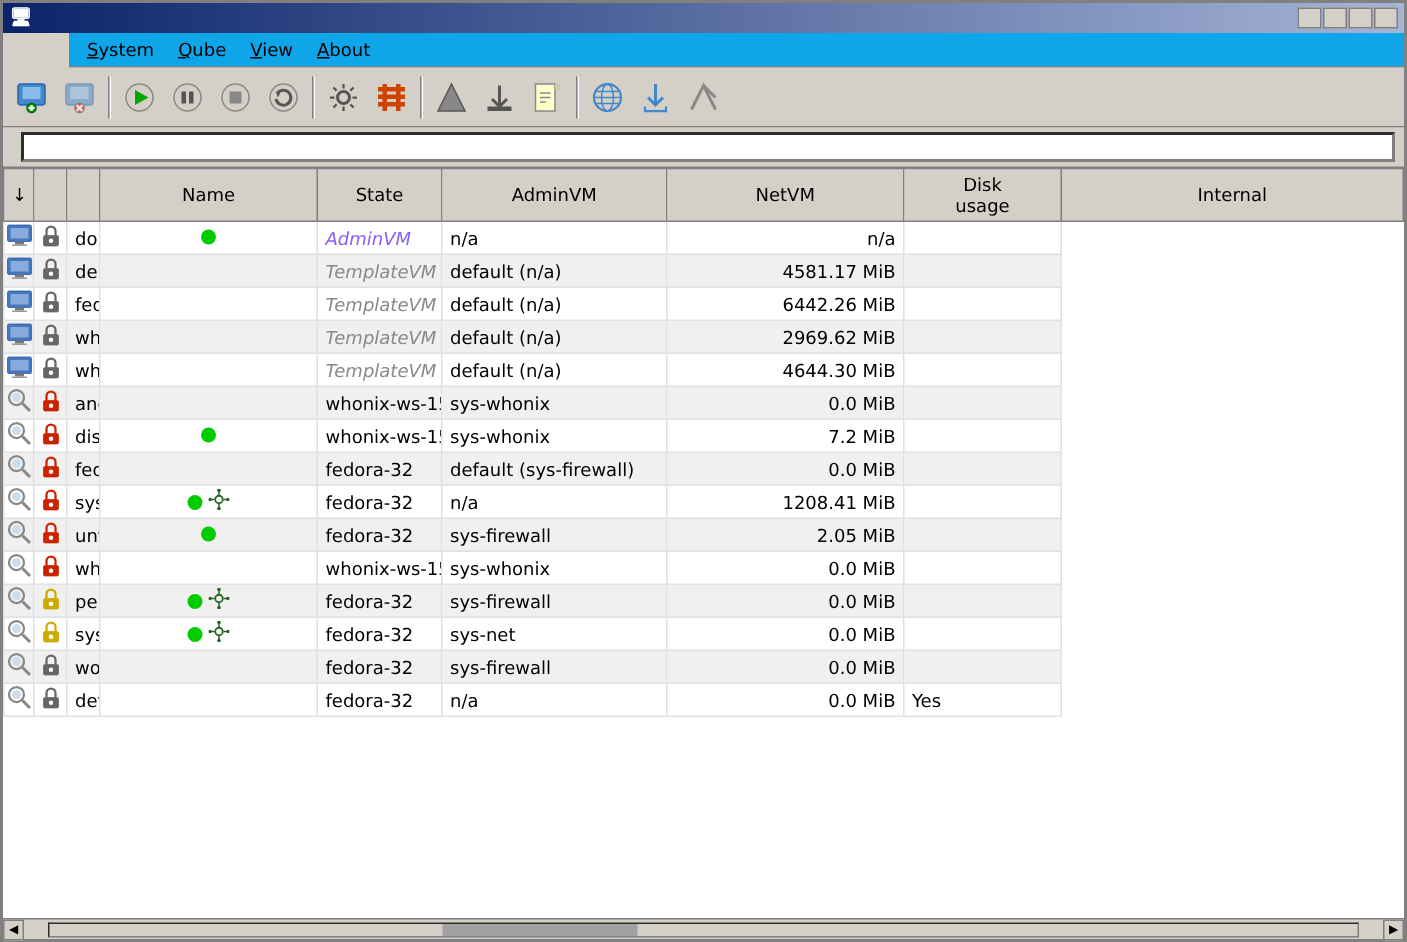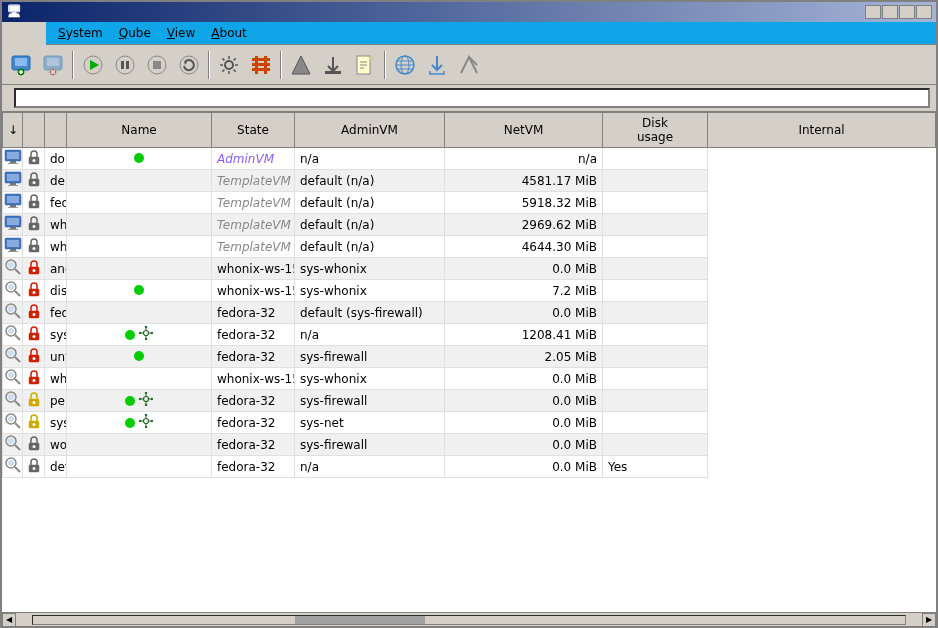--- a/index.html
+++ b/index.html
@@ -403,21 +403,21 @@
   </svg></td>
             <td class="col-icon2"><svg width="14" height="16" viewBox="0 0 14 16">
     <rect x="2" y="8" width="10" height="7" rx="1" fill="#666666" stroke="#666666" stroke-width="0.5"></rect>
     <path d="M4,8 L4,5 A3,3 0 0,1 10,5 L10,8" fill="none" stroke="#666666" stroke-width="1.5"></path>
     <circle cx="7" cy="11.5" r="1.5" fill="white"></circle>
   </svg></td>
             <td>fedora-32</td>
             <td class="col-state"></td>
             <td><span style="color:#888;font-style:italic;">TemplateVM</span></td>
             <td>default (n/a)</td>
-            <td class="col-disk">5918.32 MiB</td>
+            <td class="col-disk">6442.26 MiB</td>
             <td></td>
           </tr>
           <tr>
             <td class="col-icon1"><svg width="18" height="16" viewBox="0 0 18 16">
     <rect x="1" y="1" width="16" height="11" rx="1" fill="#4477bb" stroke="#2255aa" stroke-width="0.5"></rect>
     <rect x="3" y="3" width="12" height="7" fill="#88aadd"></rect>
     <rect x="6" y="12" width="6" height="2" fill="#777"></rect>
     <rect x="4" y="14" width="10" height="1" fill="#999"></rect>
   </svg></td>
             <td class="col-icon2"><svg width="14" height="16" viewBox="0 0 14 16">

